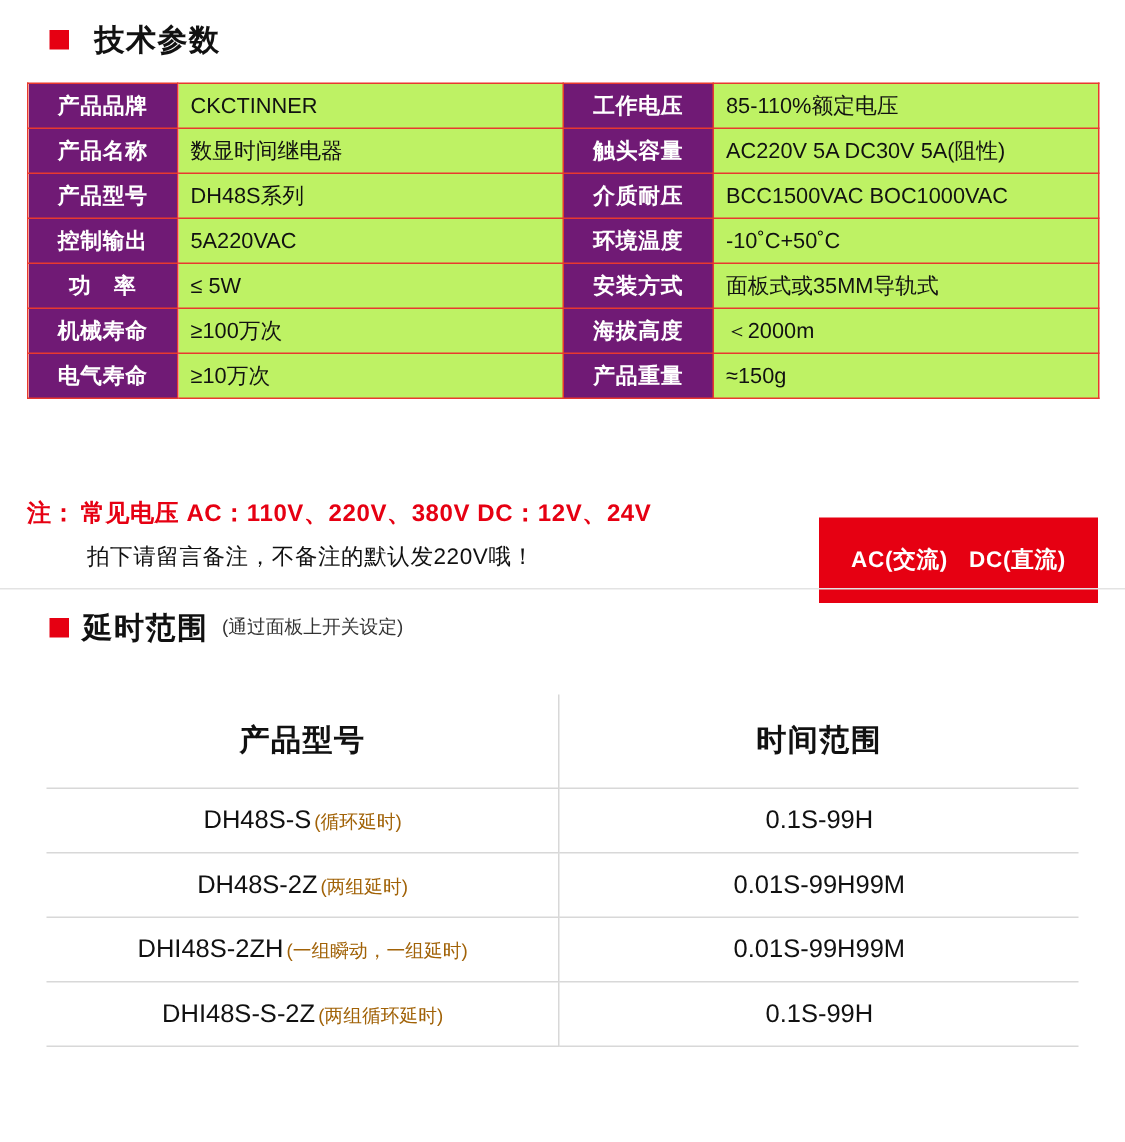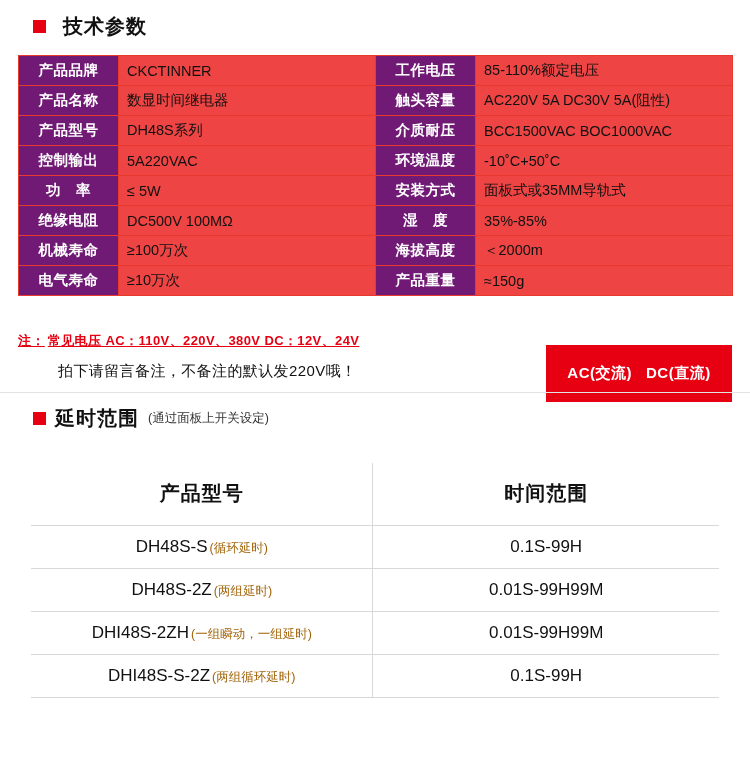--- a/index.html
+++ b/index.html
@@ -67,35 +67,34 @@
   td.lbl {
     background: #701a75;
     color: #fff;
     font-weight: bold;
     font-size: 14.5px;
     text-align: center;
     letter-spacing: 0.5px;
     width: 100px;
   }
   td.val {
-    background: #ef4444;
+    background: #bef264;
     color: #111;
     width: 257px;
     font-size: 14.5px;
   }
 
   
   .note1 {
     position: absolute;
     left: 18px; top: 332px;
-    font-size: 13px;
+    font-size: 16px;
     color: #e60012;
     font-weight: bold;
     letter-spacing: 0.4px;
-    text-decoration: underline;
   }
   .note1 .nlabel { margin-right: 3px; }
   .note2 {
     position: absolute;
     left: 58px; top: 362px;
     font-size: 15px;
     color: #111;
     letter-spacing: 0.4px;
   }
 
@@ -196,26 +195,20 @@
         <td class="lbl">环境温度</td>
         <td class="val">-10˚C+50˚C</td>
       </tr>
       <tr>
         <td class="lbl">功　率</td>
         <td class="val">≤ 5W</td>
         <td class="lbl">安装方式</td>
         <td class="val">面板式或35MM导轨式</td>
       </tr>
       <tr>
-        <td class="lbl">绝缘电阻</td>
-        <td class="val">DC500V  100MΩ</td>
-        <td class="lbl">湿　度</td>
-        <td class="val">35%-85%</td>
-      </tr>
-      <tr>
         <td class="lbl">机械寿命</td>
         <td class="val">≥100万次</td>
         <td class="lbl">海拔高度</td>
         <td class="val">＜2000m</td>
       </tr>
       <tr>
         <td class="lbl">电气寿命</td>
         <td class="val">≥10万次</td>
         <td class="lbl">产品重量</td>
         <td class="val">≈150g</td>

